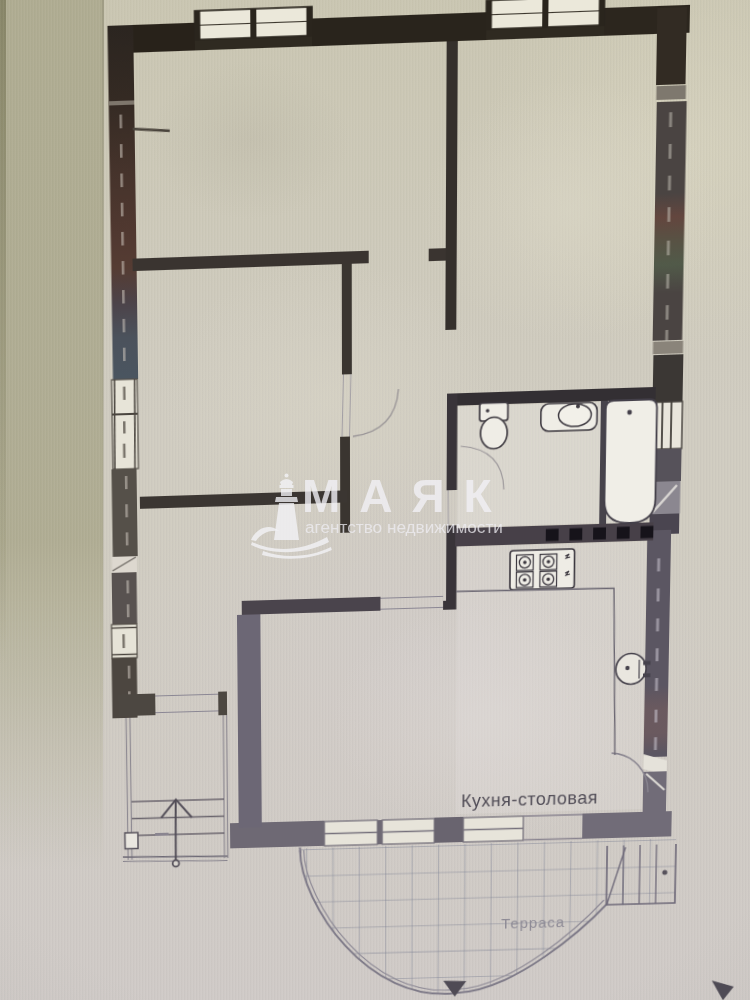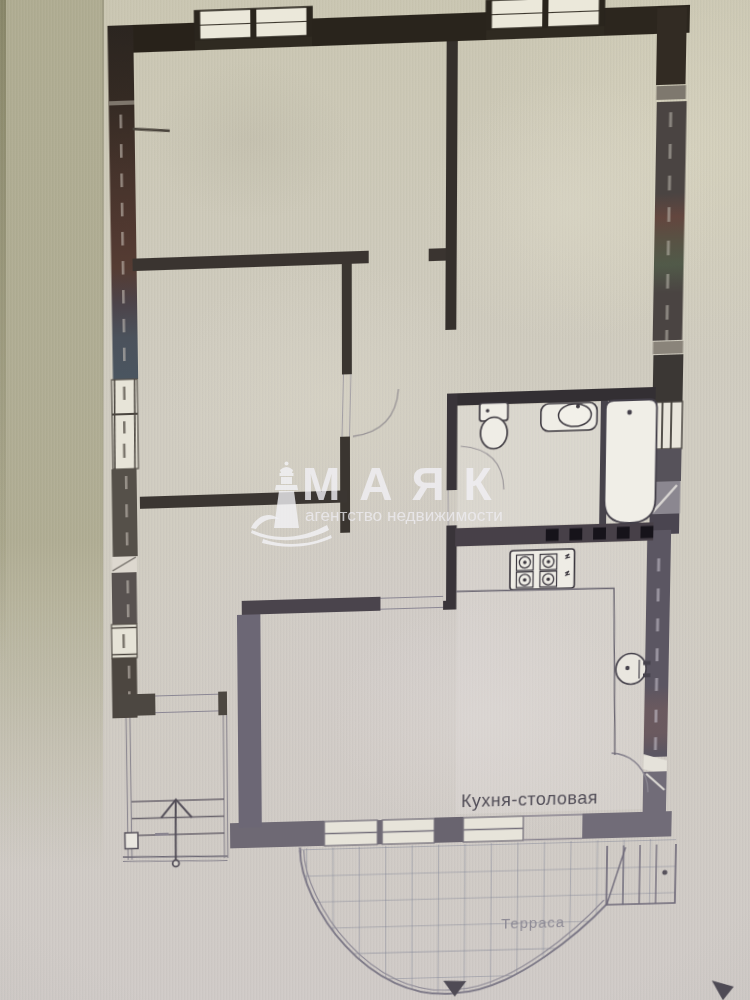--- a/index.html
+++ b/index.html
@@ -1,20 +1,20 @@
 <!DOCTYPE html>
 <html><head><meta charset="utf-8">
 <style>
 html,body{margin:0;padding:0;}
 #stage{position:relative;width:750px;height:1000px;overflow:hidden;
  background:#d2cec2;font-family:"Liberation Sans",sans-serif;}
 .bgl{position:absolute;pointer-events:none;}
 #plan{position:absolute;left:0;top:0;width:750px;height:1020px;transform-origin:0 0;filter:blur(0.55px);
  transform:matrix3d(1.007185,-0.036687,0,-0.00001084,0.023525,1.068888,0,0.00006362,0,0,1,0,-3.4187,-0.0110,0,1);}
-#wm{position:absolute;left:0;top:0;width:750px;height:940px;filter:blur(0.3px);}
+#wm{position:absolute;left:0;top:12px;width:750px;height:940px;filter:blur(0.3px);}
 </style></head>
 <body>
 
 <div id="stage">
 
   <div class="bgl" style="left:0;top:0;width:750px;height:420px;background:linear-gradient(180deg,rgba(198,194,164,0.55),rgba(193,189,158,0))"></div>
 
   <div class="bgl" style="left:0;top:520px;width:750px;height:480px;background:linear-gradient(0deg,rgba(209,203,204,0.7),rgba(208,202,203,0))"></div>
 
   <div class="bgl" style="left:120px;top:430px;width:600px;height:460px;background:radial-gradient(closest-side,rgba(212,205,207,0.55),rgba(212,205,207,0))"></div>

